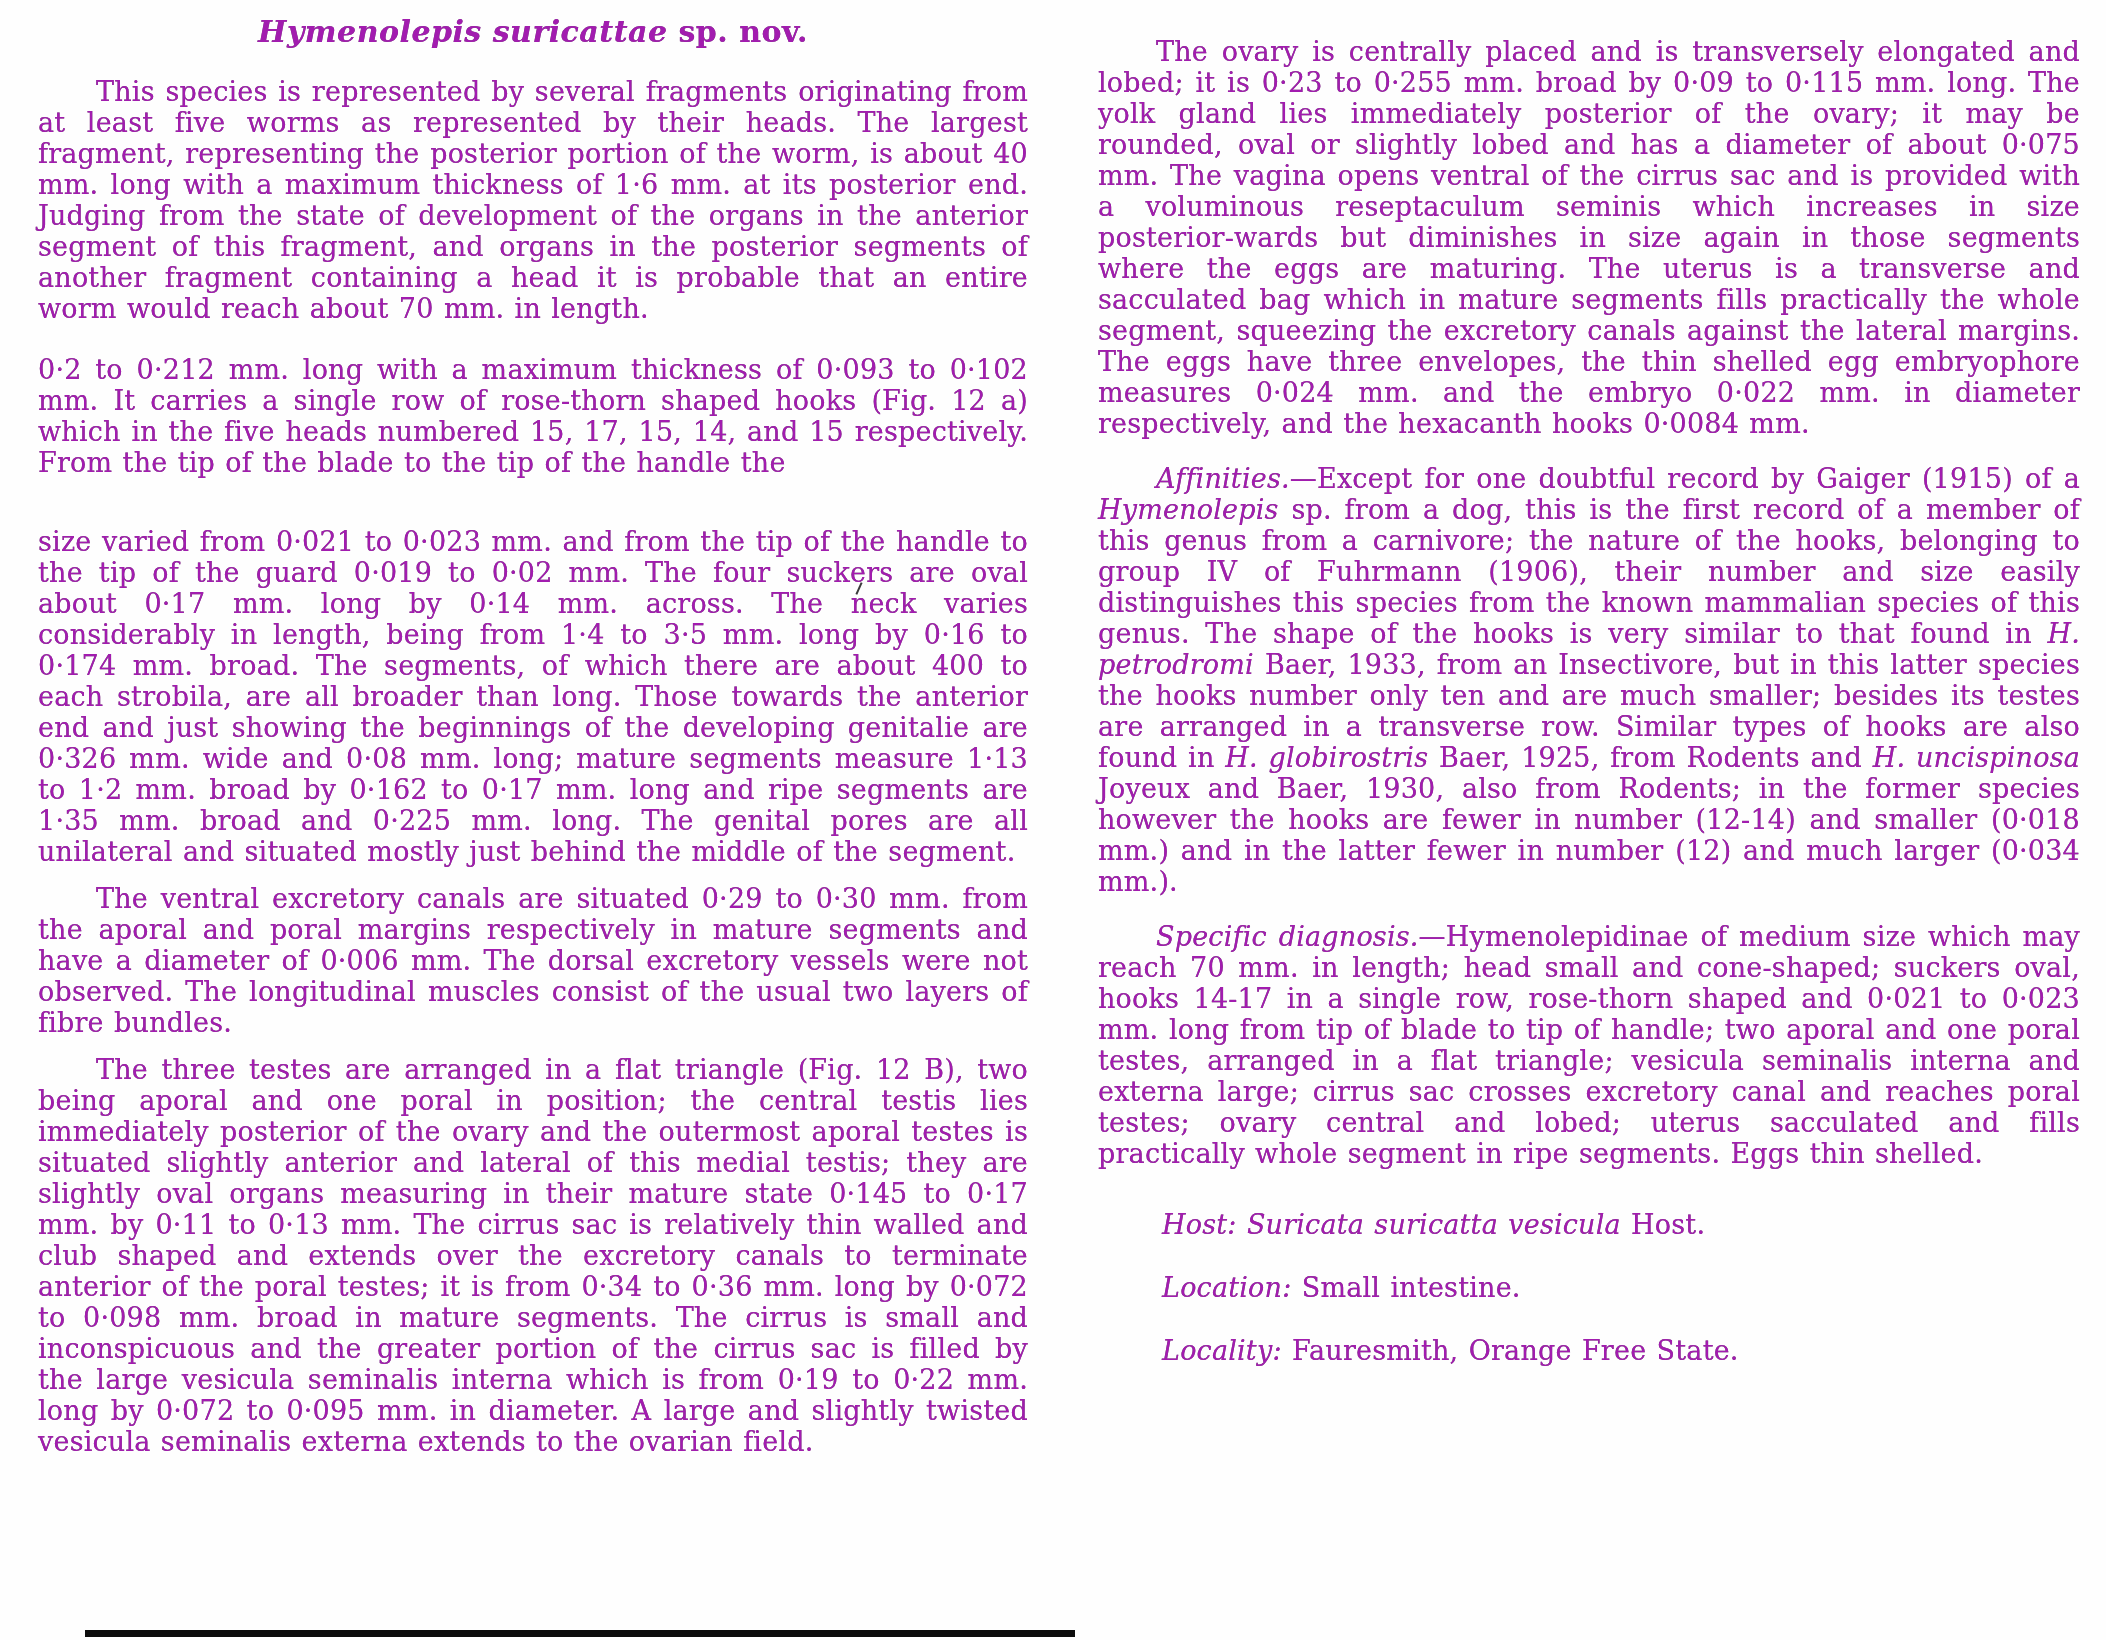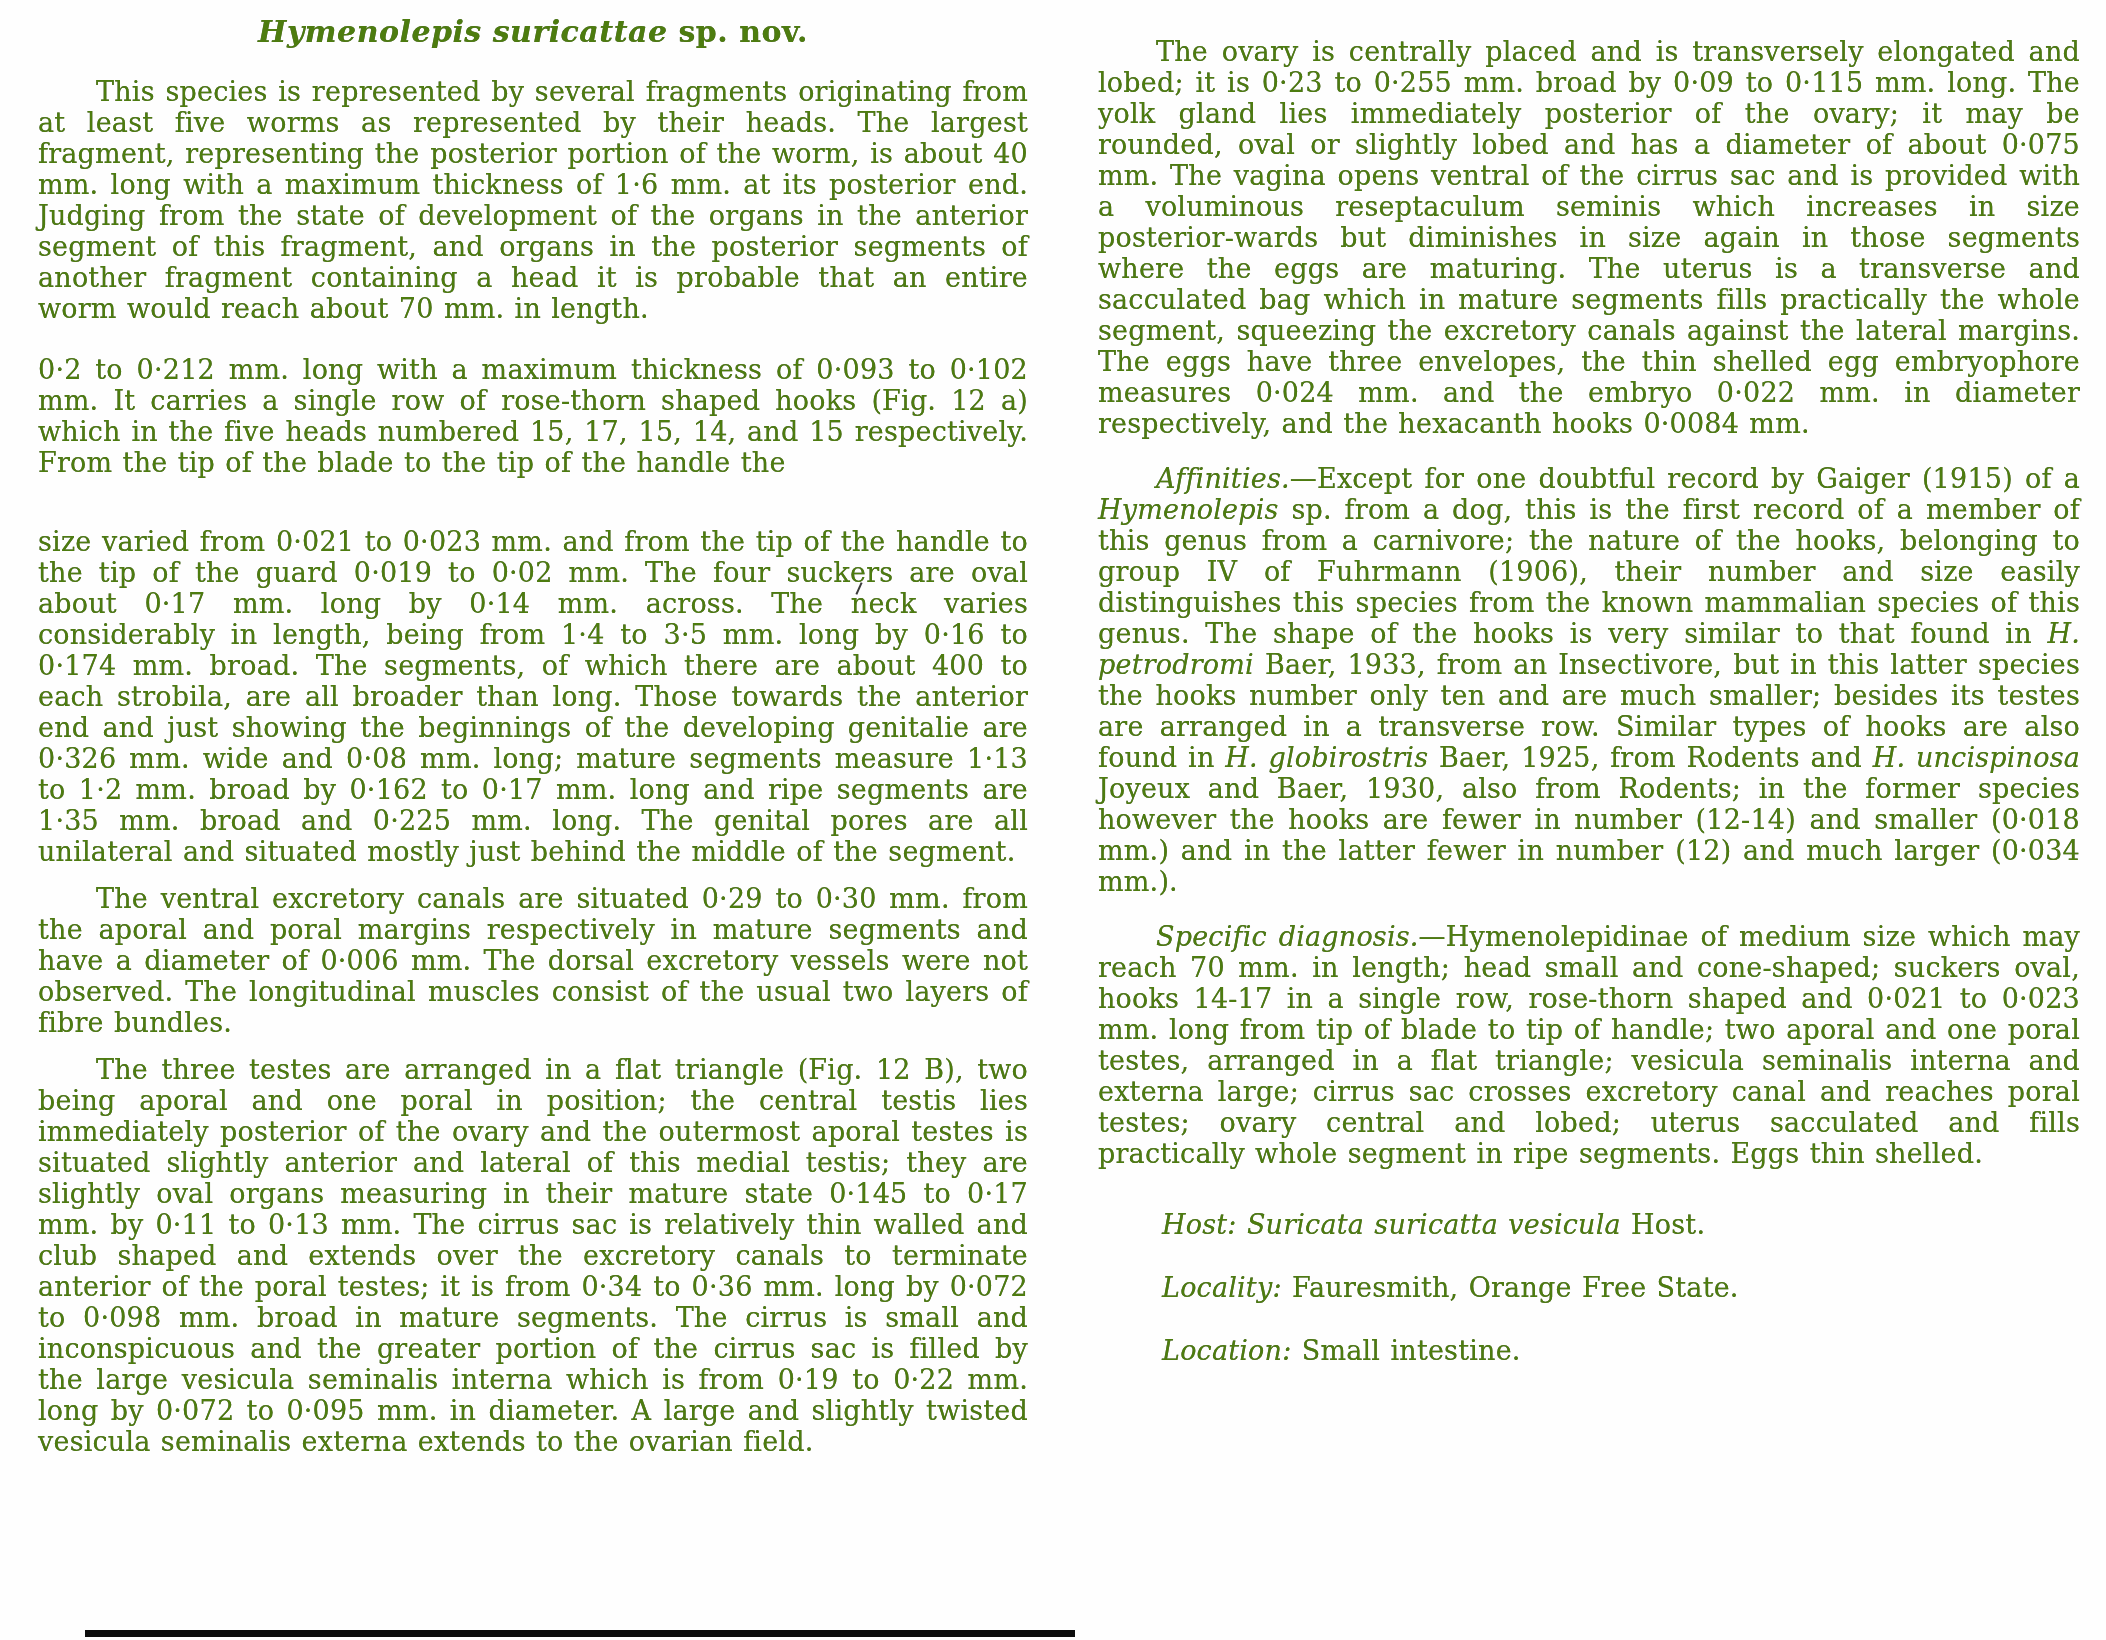--- a/index.html
+++ b/index.html
@@ -3,21 +3,21 @@
 <meta charset="utf-8">
 <style>
   html, body { margin: 0; padding: 0; background: #ffffff; }
   .page {
     position: relative;
     width: 2106px;
     height: 1640px;
     background: #fefefe;
     overflow: hidden;
     font-family: "DejaVu Serif", "Liberation Serif", serif;
-    color: #4d7c0f;
+    color: #a21caf;
     
     text-shadow: 0 0 0.6px rgba(10,10,10,0.6);
   }
   .column {
     position: absolute;
     top: 0;
   }
   .column.left  { left: 22px;  width: 1022px; }
   .column.right { left: 1082px; width: 1014px; }
 
@@ -74,20 +74,20 @@
       <p class="para" style="margin-top: 48px;"><span>size varied from 0·021 to 0·023 mm. and from the tip of the handle to the tip of the guard 0·019 to 0·02 mm. The four suckers are oval about 0·17 mm. long by 0·14 mm. across. The neck varies considerably in length, being from 1·4 to 3·5 mm. long by 0·16 to 0·174 mm. broad. The segments, of which there are about 400 to each strobila, are all broader than long. Those towards the anterior end and just showing the beginnings of the developing genitalie are 0·326 mm. wide and 0·08 mm. long; mature segments measure 1·13 to 1·2 mm. broad by 0·162 to 0·17 mm. long and ripe segments are 1·35 mm. broad and 0·225 mm. long. The genital pores are all unilateral and situated mostly just behind the middle of the segment.</span></p>
       <p class="para indent" style="margin-top: 14px;"><span>The ventral excretory canals are situated 0·29 to 0·30 mm. from the aporal and poral margins respectively in mature segments and have a diameter of 0·006 mm. The dorsal excretory vessels were not observed. The longitudinal muscles consist of the usual two layers of fibre bundles.</span></p>
       <p class="para indent" style="margin-top: 14px;"><span>The three testes are arranged in a flat triangle (Fig. 12 B), two being aporal and one poral in position; the central testis lies immediately posterior of the ovary and the outermost aporal testes is situated slightly anterior and lateral of this medial testis; they are slightly oval organs measuring in their mature state 0·145 to 0·17 mm. by 0·11 to 0·13 mm. The cirrus sac is relatively thin walled and club shaped and extends over the excretory canals to terminate anterior of the poral testes; it is from 0·34 to 0·36 mm. long by 0·072 to 0·098 mm. broad in mature segments. The cirrus is small and inconspicuous and the greater portion of the cirrus sac is filled by the large vesicula seminalis interna which is from 0·19 to 0·22 mm. long by 0·072 to 0·095 mm. in diameter. A large and slightly twisted vesicula seminalis externa extends to the ovarian field.</span></p>
     </div>
 
   <div class="column right">
       <p class="para indent" style="margin-top: 36px;"><span>The ovary is centrally placed and is transversely elongated and lobed; it is 0·23 to 0·255 mm. broad by 0·09 to 0·115 mm. long. The yolk gland lies immediately posterior of the ovary; it may be rounded, oval or slightly lobed and has a diameter of about 0·075 mm. The vagina opens ventral of the cirrus sac and is provided with a voluminous reseptaculum seminis which increases in size posterior-wards but diminishes in size again in those segments where the eggs are maturing. The uterus is a transverse and sacculated bag which in mature segments fills practically the whole segment, squeezing the excretory canals against the lateral margins. The eggs have three envelopes, the thin shelled egg embryophore measures 0·024 mm. and the embryo 0·022 mm. in diameter respectively, and the hexacanth hooks 0·0084 mm.</span></p>
       <p class="para indent" style="margin-top: 24px;"><i>Affinities.</i><span>—Except for one doubtful record by Gaiger (1915) of a </span><i>Hymenolepis</i><span> sp. from a dog, this is the first record of a member of this genus from a carnivore; the nature of the hooks, belonging to group IV of Fuhrmann (1906), their number and size easily distinguishes this species from the known mammalian species of this genus. The shape of the hooks is very similar to that found in </span><i>H. petrodromi</i><span> Baer, 1933, from an Insectivore, but in this latter species the hooks number only ten and are much smaller; besides its testes are arranged in a transverse row. Similar types of hooks are also found in </span><i>H. globirostris</i><span> Baer, 1925, from Rodents and </span><i>H. uncispinosa</i><span> Joyeux and Baer, 1930, also from Rodents; in the former species however the hooks are fewer in number (12-14) and smaller (0·018 mm.) and in the latter fewer in number (12) and much larger (0·034 mm.).</span></p>
       <p class="para indent" style="margin-top: 24px;"><i>Specific diagnosis.</i><span>—Hymenolepidinae of medium size which may reach 70 mm. in length; head small and cone-shaped; suckers oval, hooks 14-17 in a single row, rose-thorn shaped and 0·021 to 0·023 mm. long from tip of blade to tip of handle; two aporal and one poral testes, arranged in a flat triangle; vesicula seminalis interna and externa large; cirrus sac crosses excretory canal and reaches poral testes; ovary central and lobed; uterus sacculated and fills practically whole segment in ripe segments. Eggs thin shelled.</span></p>
       <p class="para list-line" style="margin-top: 40px;"><i>Host: Suricata suricatta vesicula</i><span> Host.</span></p>
+      <p class="para list-line" style="margin-top: 32px;"><i>Location: </i><span>Small intestine.</span></p>
       <p class="para list-line" style="margin-top: 32px;"><i>Locality: </i><span>Fauresmith, Orange Free State.</span></p>
-      <p class="para list-line" style="margin-top: 32px;"><i>Location: </i><span>Small intestine.</span></p>
     </div>
 
   <div class="stray-ink-mark"></div>
   <div class="scan-artifact-bar"></div>
 
 </div>
 
 </body></html>

